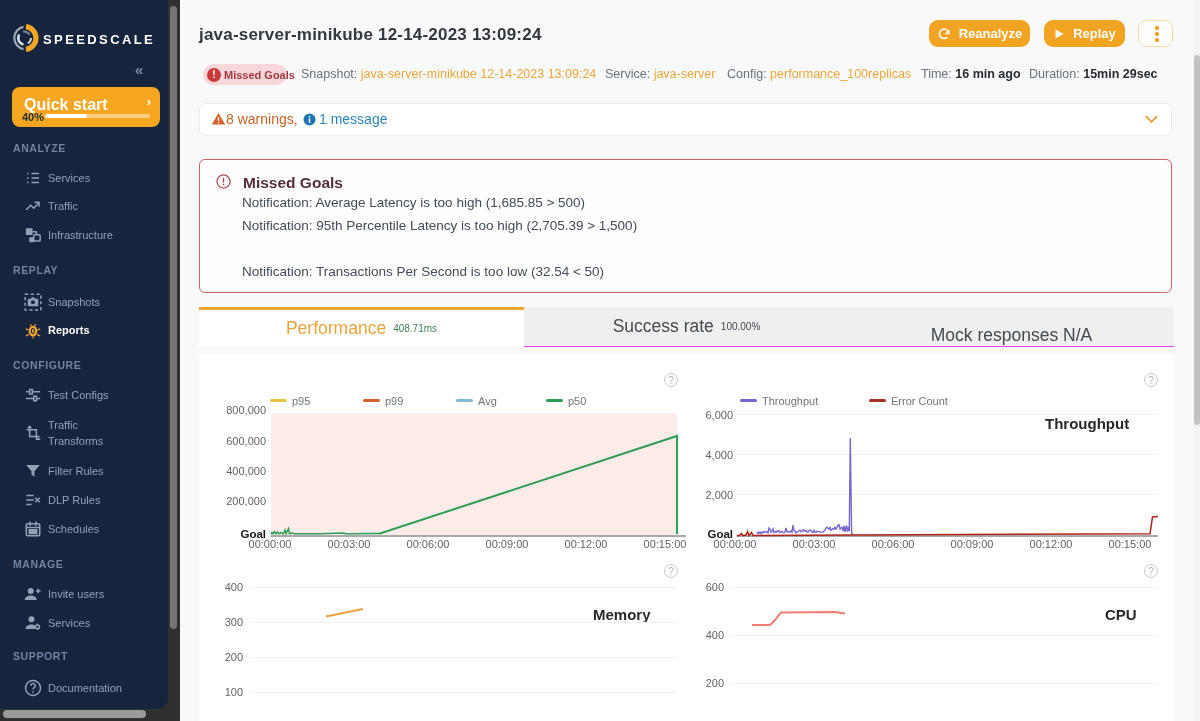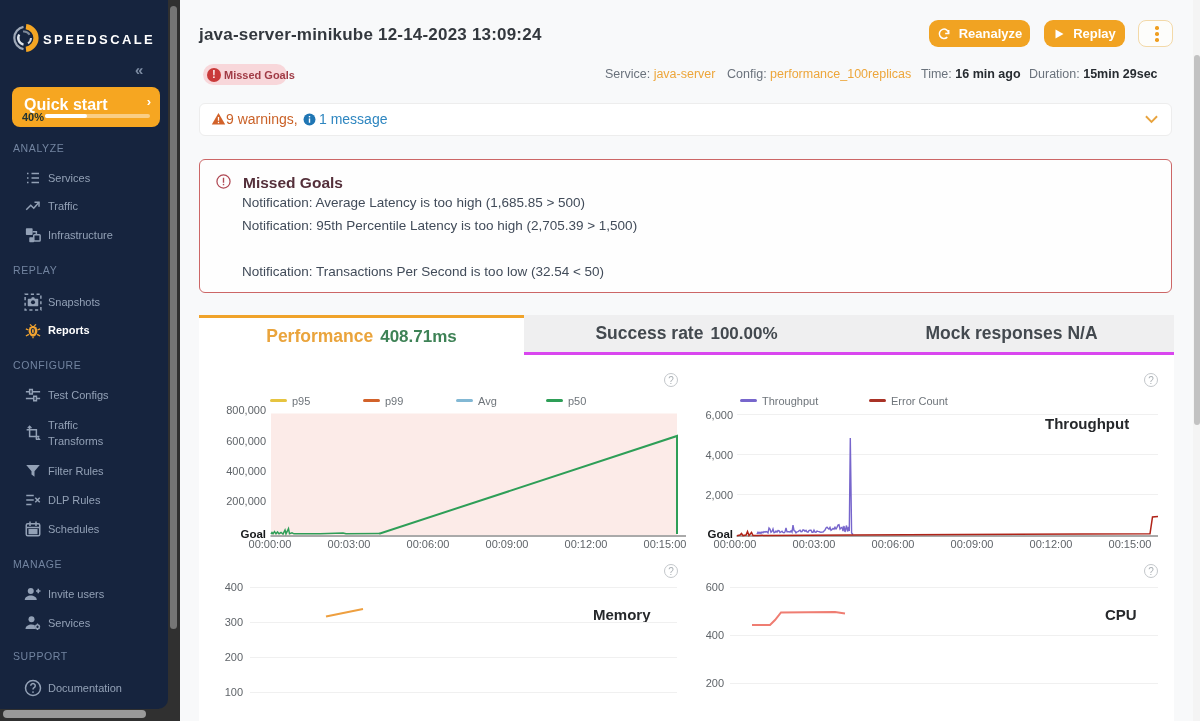--- a/index.html
+++ b/index.html
@@ -5,21 +5,21 @@
 * { margin:0; padding:0; box-sizing:border-box; }
 html,body { width:1200px; height:721px; overflow:hidden; }
 body { font-family:"Liberation Sans", sans-serif; position:relative; background:#f8f9fa; }
 .abs { position:absolute; }
 
 
 #sbwrap { position:absolute; left:0; top:0; width:180px; height:721px; background:#303030; }
 #sidebar { position:absolute; left:0; top:0; width:168px; height:709px; background:#16243e; border-bottom-right-radius:10px; overflow:hidden; }
 #vthumb { position:absolute; left:170px; top:6px; width:7px; height:623px; background:#757575; border-radius:4px; }
 #hthumb { position:absolute; left:3px; top:710px; width:143px; height:8px; background:#9a9a9a; border-radius:4px; }
-.navlabel { position:absolute; left:13px; font-size:10.5px; font-weight:normal; color:#7284a0; letter-spacing:0.6px; }
+.navlabel { position:absolute; left:13px; font-size:10.5px; font-weight:bold; color:#7284a0; letter-spacing:0.6px; }
 .navitem { position:absolute; left:48px; font-size:11px; line-height:16px; color:#93a1b6; white-space:nowrap; }
 .navicon { position:absolute; left:24px; width:18px; height:18px; }
 .navitem.active { color:#ffffff; font-weight:bold; }
 
 
 #qs { position:absolute; left:12px; top:87px; width:148px; height:40px; background:#f6a621; border-radius:8px; }
 #qs .t { position:absolute; left:12px; top:9px; font-size:16px; font-weight:bold; color:#fff; }
 #qs .chev { position:absolute; right:9px; top:7px; font-size:13px; font-weight:bold; color:#fff; }
 #qs .pct { position:absolute; left:10px; top:23.5px; font-size:11px; font-weight:bold; color:#233; }
 #qs .track { position:absolute; left:33px; top:27px; width:105px; height:4px; background:rgba(255,255,255,0.45); border-radius:3px; }
@@ -46,30 +46,30 @@
 #warn { position:absolute; left:19px; top:103px; width:973px; height:33px; background:#fff; border:1px solid #ededed; border-radius:6px; }
 #warn .wtxt { position:absolute; left:26px; top:7px; font-size:14px; color:#ca6127; }
 #warn .mtxt { position:absolute; left:119px; top:7px; font-size:14px; color:#2e86c0; }
 
 
 #missed { position:absolute; left:19px; top:159px; width:973px; height:134px; background:#fefefe; border:1px solid #c66; border-radius:6px; }
 #missed .title { position:absolute; left:43px; top:14px; font-size:15.5px; font-weight:bold; color:#542f3a; }
 #missed .line { position:absolute; left:42px; font-size:13.5px; color:#414b59;text-align:right; }
 
 
-#tabs { position:absolute; left:19px; top:315px; width:975px; height:40px;font-weight:bold; }
+#tabs { position:absolute; left:19px; top:307px; width:975px; height:40px; }
 .tab { position:absolute; top:0; height:40px; display:flex; align-items:center; justify-content:center; gap:7px; }
-.tab.inactive { background:#efeff0; border-bottom:3px solid #d946ef; }
+.tab.inactive { background:#efeff0; border-bottom:1px solid #d946ef; }
 .tab .big { font-size:17.5px; color:#43494f; }
-.tab .small { font-size:17px; color:#43494f; }
+.tab .small { font-size:10px; color:#43494f; }
 #tab1 { left:0; width:325px; background:#fff; border-top:3px solid #f0a32a; }
 #tab1 .big { color:#eaa43c; }
 #tab1 .small { color:#3e8256; }
 #tab2 { left:325px; width:325px; }
-#tab3 { left:650px; width:325px; }
+#tab3 { left:650px; width:325px;align-items:flex-end; }
 
 
 #card { position:absolute; left:19px; top:355px; width:975px; height:366px; background:#fff; }
 
 .ctitle { position:absolute; font-size:15px; font-weight:bold; color:#26282b;margin-top:44px; }
 .qmark { position:absolute; width:14px; height:14px; border:1.2px solid #c3c7cb; border-radius:50%; color:#aab0b5; font-size:10px; text-align:center; line-height:13px; }
 .leg { position:absolute; font-size:11px; color:#6e747a; }
 .dash { position:absolute; width:17px; height:2.5px; border-radius:2px; top:4px; left:-22px; }
 .ylab { position:absolute; font-size:11px; color:#5f6469; text-align:right; width:50px; }
 .goal { position:absolute; font-size:11.5px; font-weight:bold; color:#17191b; text-align:right; width:50px; }
@@ -95,32 +95,33 @@
   <div id="btn-dots">
       <span class="d" style="top:5px"></span>
       <span class="d" style="top:11px"></span>
       <span class="d" style="top:17px"></span>
     </div>
 
   <div id="pill">
       <span class="dot">!</span>
       <span class="txt">Missed Goals</span>
     </div>
+  <div class="meta" style="left:121px">Snapshot: <span class="lnk">java-server-minikube 12-14-2023 13:09:24</span></div>
   <div class="meta" style="left:425px">Service: <span class="lnk">java-server</span></div>
   <div class="meta" style="left:547px">Config: <span class="lnk">performance_100replicas</span></div>
   <div class="meta" style="left:741px">Time: <b>16 min ago</b></div>
   <div class="meta" style="left:849px">Duration: <b>15min 29sec</b></div>
 
   <div id="warn">
     <svg class="abs" style="left:11px; top:8px" width="15" height="14" viewBox="0 0 24 24" fill="#d2622a">
         <path d="M12 1.5L23.5 21.5H0.5z"></path>
         <rect x="10.9" y="8.5" width="2.2" height="6.5" fill="#fff"></rect>
         <rect x="10.9" y="16.8" width="2.2" height="2.4" fill="#fff"></rect>
       </svg>
-    <span class="wtxt">9 warnings,</span>
+    <span class="wtxt">8 warnings,</span>
     <svg class="abs" style="left:103px; top:9px" width="13" height="13" viewBox="0 0 24 24">
         <circle cx="12" cy="12" r="11" fill="#2076b4"></circle>
         <rect x="10.7" y="10" width="2.6" height="8" fill="#fff"></rect>
         <rect x="10.7" y="5.5" width="2.6" height="2.6" fill="#fff"></rect>
       </svg>
     <span class="mtxt">1 message</span>
     <svg class="abs" style="right:13px; top:11px" width="13" height="9" viewBox="0 0 14 9" fill="none" stroke="#e8a33d" stroke-width="2">
         <path d="M1 1l6 6 6-6"></path>
       </svg>
   </div>

